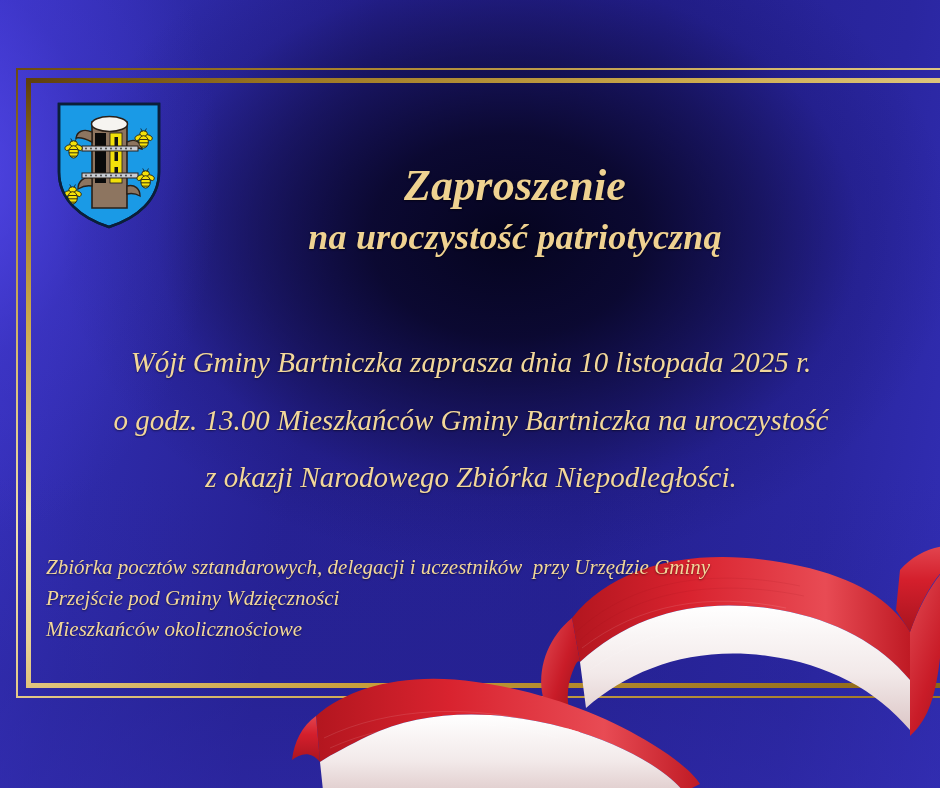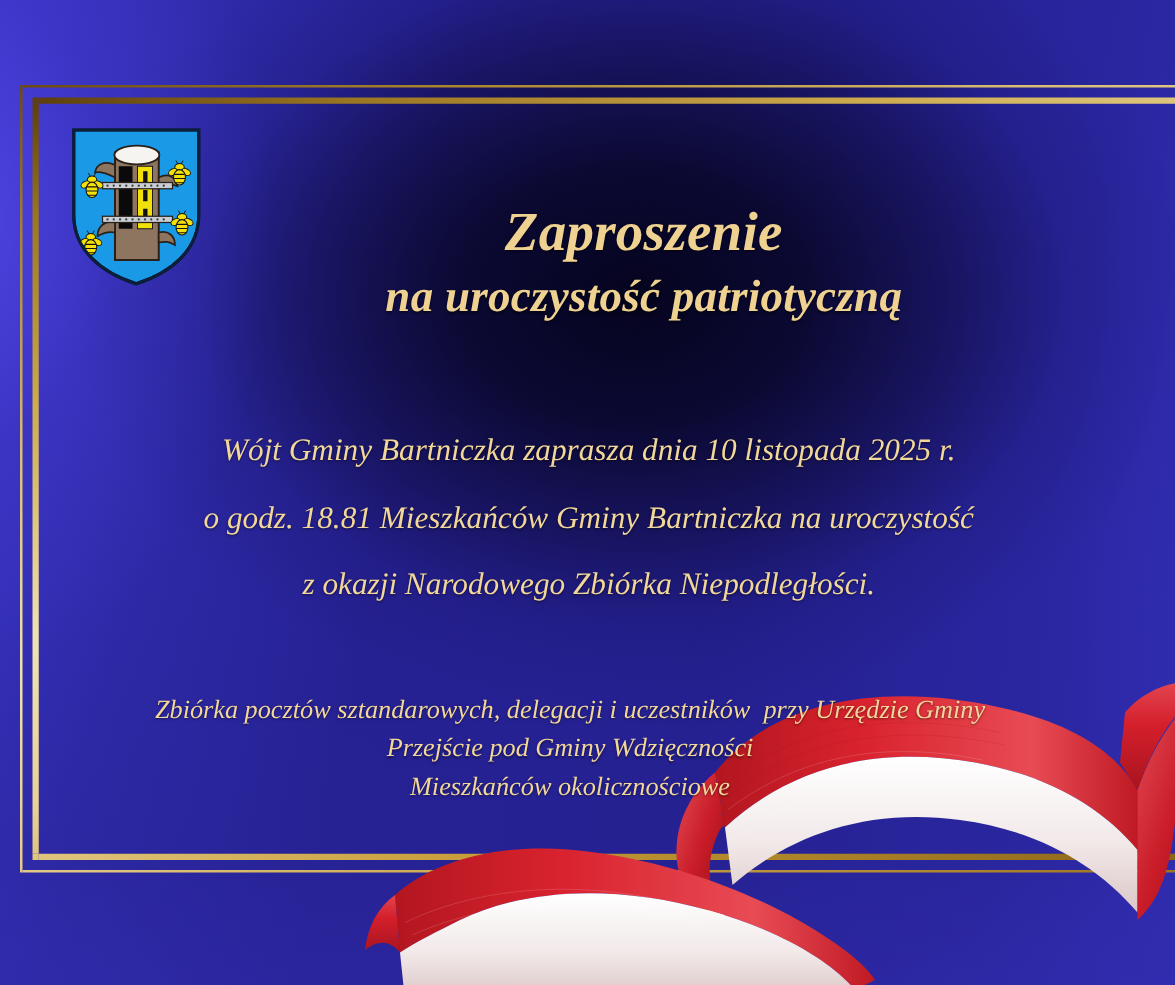--- a/index.html
+++ b/index.html
@@ -85,39 +85,38 @@
   .title-line-2 { display: block; font-size: 36px; }
 
   .body-block {
     position: absolute;
     left: 40px;
     top: 348px;
     width: 862px;
     text-align: center;
     color: #f2d79a;
     font-style: italic;
-    font-size: 25px;
+    font-size: 29px;
     line-height: 1.02;
     text-shadow: 0 1px 2px rgba(0,0,0,0.5);
   }
   .body-line { display: block; margin-bottom: 28px; }
   .body-line:last-child { margin-bottom: 0; }
 
   .program-block {
     position: absolute;
     left: 46px;
     top: 552px;
     width: 820px;
     color: #f2d79a;
     font-style: italic;
     font-size: 21px;
     line-height: 1.48;
     text-shadow: 0 1px 2px rgba(0,0,0,0.5);
     z-index: 5;
-    text-align: center;
   }
   .program-line { display: block; white-space: pre; }
 
   
   .ribbon {
     position: absolute;
     left: 280px;
     top: 540px;
     width: 680px;
     height: 260px;
@@ -231,21 +230,21 @@
     </svg>
   </div>
 
   <div class="title-block">
     <span class="title-line-1">Zaproszenie</span>
     <span class="title-line-2">na uroczystość patriotyczną</span>
   </div>
 
   <div class="body-block">
     <span class="body-line">Wójt Gminy Bartniczka zaprasza dnia 10 listopada 2025 r.</span>
-    <span class="body-line">o godz. 18.81 Mieszkańców Gminy Bartniczka na uroczystość</span>
+    <span class="body-line">o godz. 13.00 Mieszkańców Gminy Bartniczka na uroczystość</span>
     <span class="body-line">z okazji Narodowego Zbiórka Niepodległości.</span>
   </div>
 
   <div class="program-block">
     <span class="program-line">Zbiórka pocztów sztandarowych, delegacji i uczestników  przy Urzędzie Gminy</span>
     <span class="program-line">Przejście pod Gminy Wdzięczności</span>
     <span class="program-line">Mieszkańców okolicznościowe</span>
   </div>
 
   <div class="ribbon">

